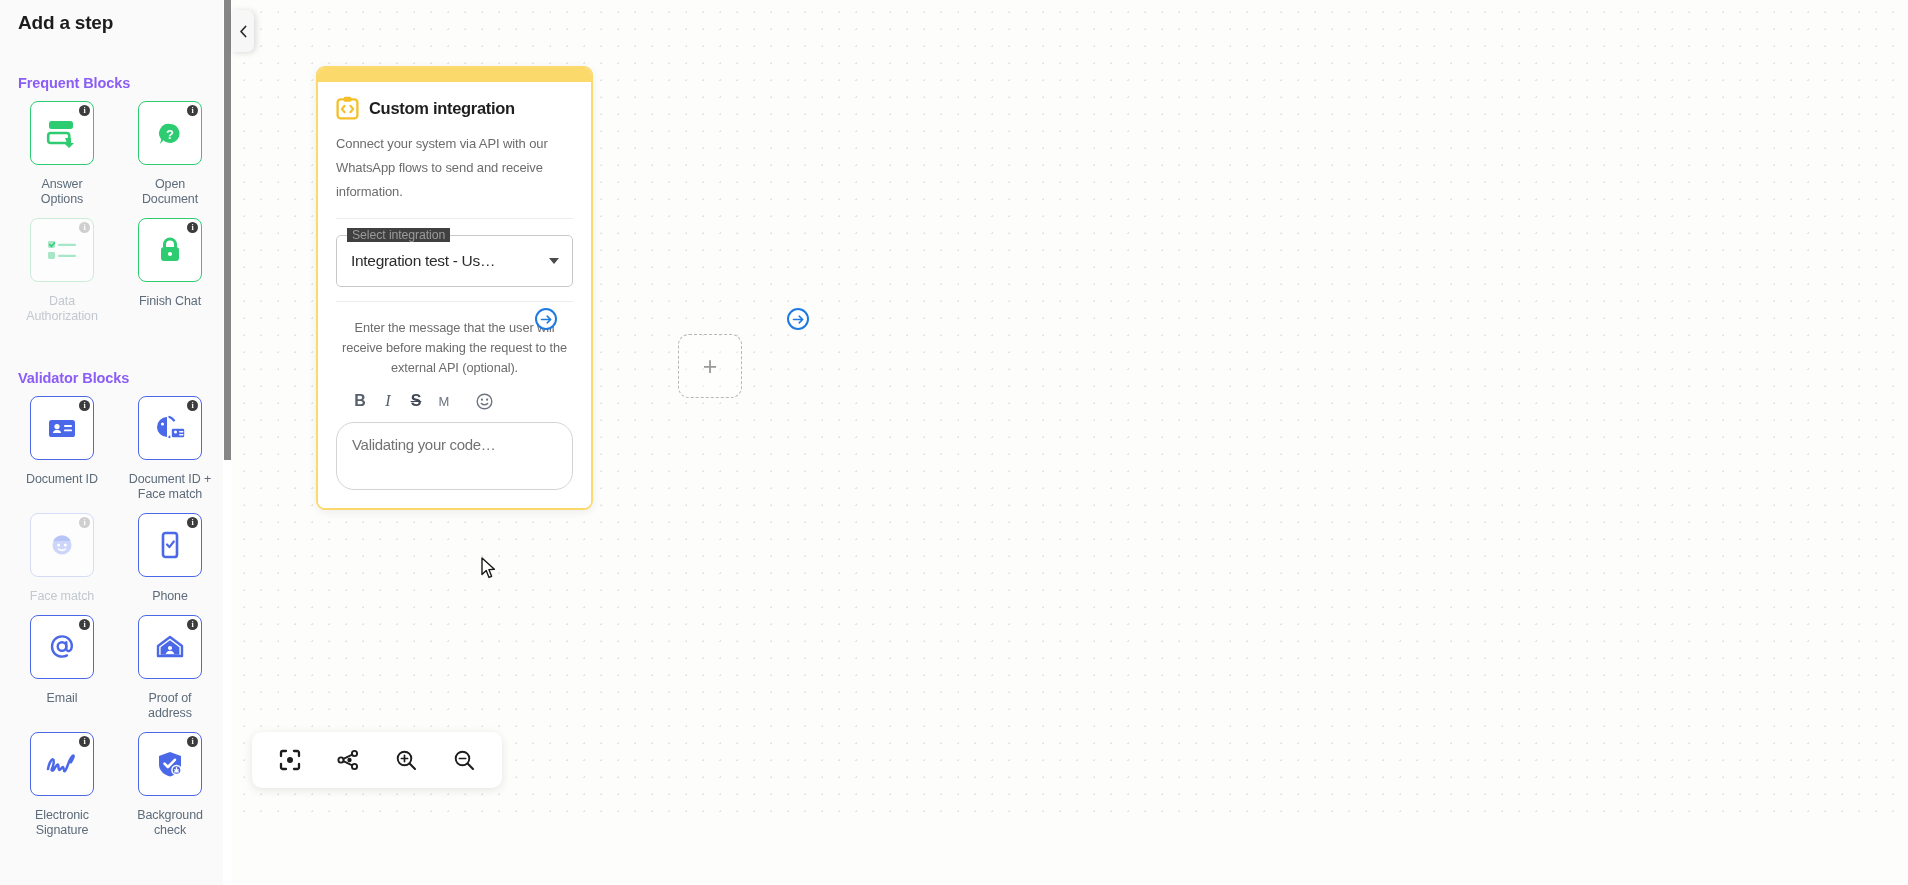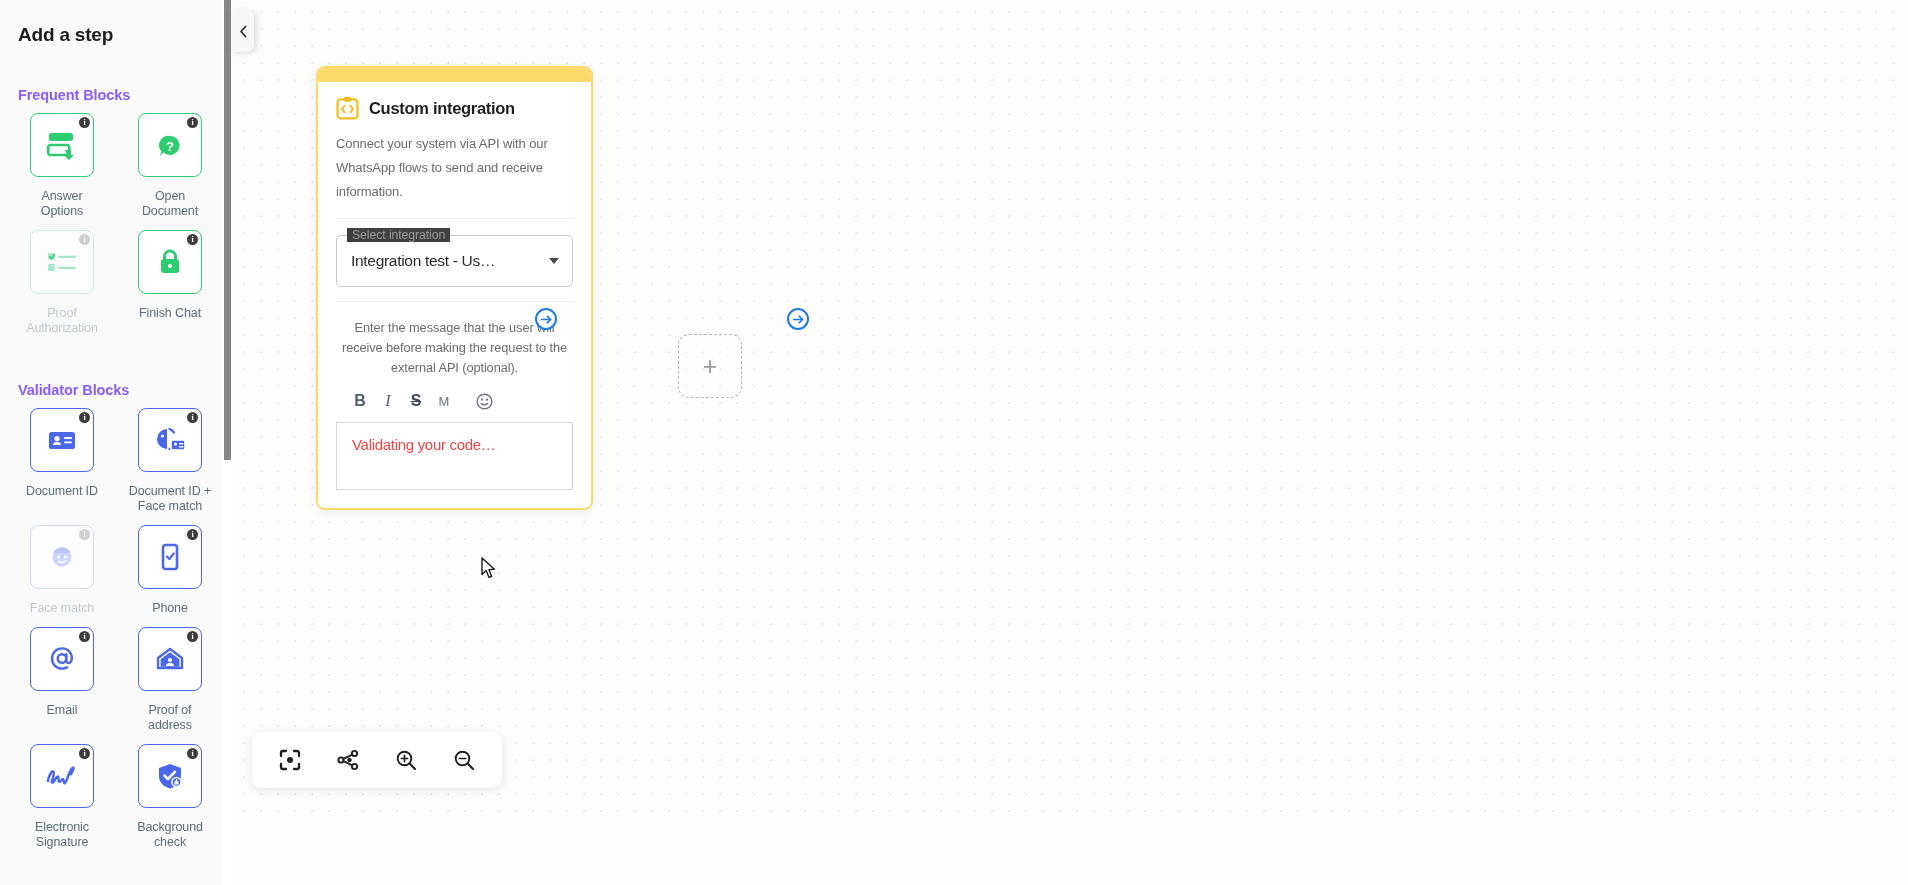--- a/index.html
+++ b/index.html
@@ -20,21 +20,21 @@
     overflow: hidden;
   }
   #sidebar-scroll {
     position: absolute; inset: 0;
     padding: 0 18px 20px 18px;
     overflow: hidden;
   }
   .panel-title {
     font-size: 19px; font-weight: 700; color: #1c1c1c;
     letter-spacing: -0.2px;
-    padding-top: 24px; padding-bottom: 4px;
+    padding-top: 12px; padding-bottom: 4px;
   }
   .group-title {
     font-size: 14.5px; font-weight: 700; color: #8b5cf6;
     margin-top: 37px; margin-bottom: 10px;
     letter-spacing: -0.1px;
   }
   .block-grid {
     display: grid; grid-template-columns: 1fr 1fr;
     column-gap: 20px; row-gap: 2px;
   }
@@ -151,23 +151,23 @@
   .rte-btn {
     width: 28px; height: 26px; display:flex; align-items:center; justify-content:center;
     color: #6c7480; cursor: pointer; user-select: none;
   }
   .rte-btn.b { font-weight: 700; font-size: 16px; color:#56606d; }
   .rte-btn.i { font-style: italic; font-weight: 500; font-size: 16px; font-family:"Liberation Serif",serif; color:#56606d; }
   .rte-btn.s { font-weight: 700; font-size: 16px; text-decoration: line-through; color:#3f4854; }
   .rte-btn.m { font-size: 13px; color:#6c7480; }
   .rte-btn.emoji { margin-left: 12px; }
   .rte-box {
-    border: 1px solid #d3d3d3; border-radius: 1px;
+    border: 1px solid #d3d3d3; border-radius: 18px;
     height: 68px; padding: 13px 15px;
-    font-size: 15px; color: #ef4444; letter-spacing: -0.3px;
+    font-size: 15px; color: #737373; letter-spacing: -0.3px;
   }
 
   
   #add-node {
     position: absolute; left: 446px; top: 334px;
     width: 64px; height: 64px;
     border: 1.6px dashed #b7b7b7; border-radius: 11px;
     display: flex; align-items: center; justify-content: center;
     background: rgba(255,255,255,0.35);
     color: #9a9a9a; font-size: 25px; font-weight: 300; line-height: 1;
@@ -239,21 +239,21 @@
           <div class="block-tile disabled">
             <span class="info-badge dim">i</span>
             <svg width="34" height="26" viewBox="0 0 34 26">
               <rect x="3" y="4" width="7" height="7" rx="1.4" fill="#a7e6c6"></rect>
               <path d="M4.6 7.6 l1.8 1.8 l3.2 -3.6" fill="none" stroke="#2ecc71" stroke-width="1.4" stroke-linecap="round"></path>
               <rect x="13" y="6.8" width="18" height="2.2" rx="1.1" fill="#a7e6c6"></rect>
               <rect x="3" y="15" width="7" height="7" rx="1.4" fill="#a7e6c6"></rect>
               <rect x="13" y="17.8" width="18" height="2.2" rx="1.1" fill="#a7e6c6"></rect>
             </svg>
           </div>
-          <div class="block-label disabled">Proof Authorization</div>
+          <div class="block-label disabled">Data Authorization</div>
         </div>
 
         <div class="block">
           <div class="block-tile">
             <span class="info-badge">i</span>
             <svg width="26" height="30" viewBox="0 0 26 30">
               <path d="M7.5 12V9.5a5.5 5.5 0 0 1 11 0V12" fill="none" stroke="#2ecc71" stroke-width="3"></path>
               <rect x="4" y="12" width="18" height="14" rx="3" fill="#2ecc71"></rect>
               <circle cx="13" cy="19" r="2.1" fill="#fff"></circle>
             </svg>

